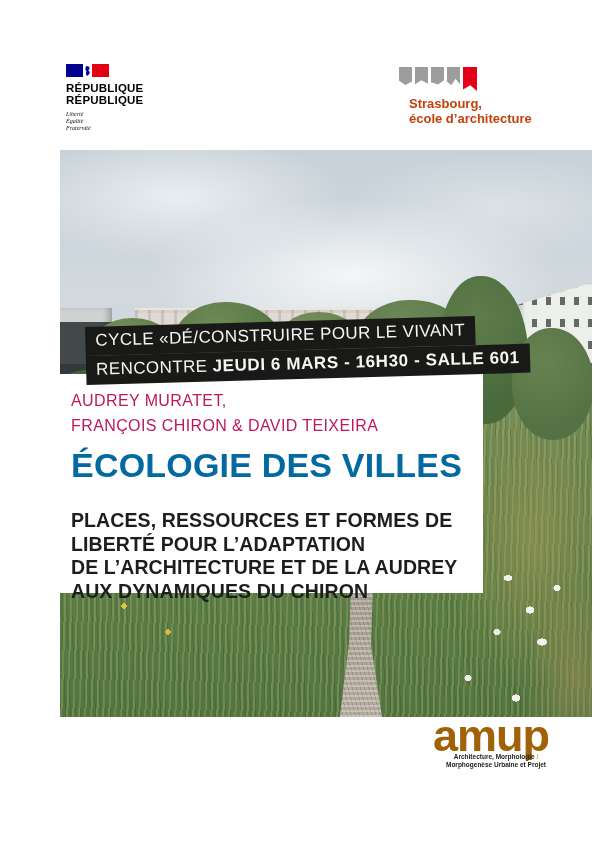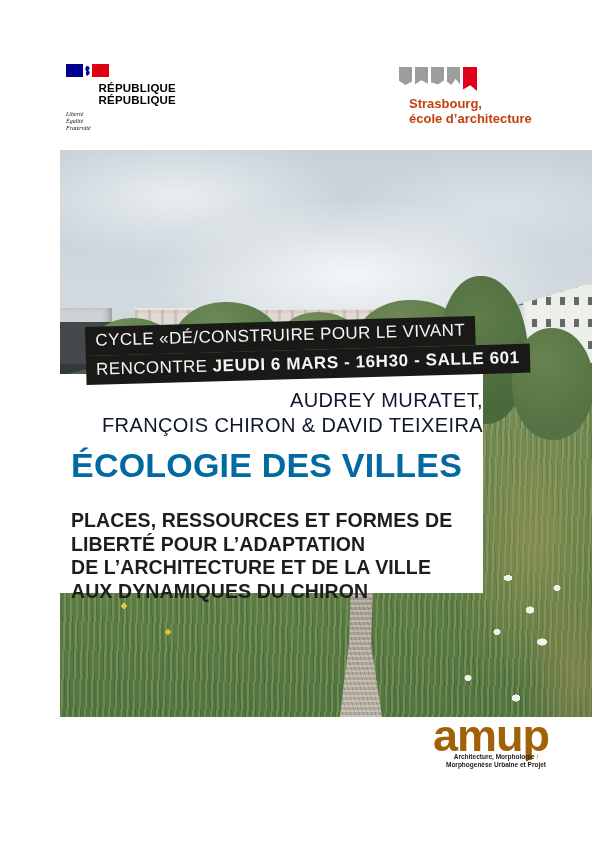--- a/index.html
+++ b/index.html
@@ -9,21 +9,21 @@
     overflow:hidden;
   }
   .abs{position:absolute;}
 
   
   .rf-block{left:66px;top:64px;width:110px;}
   .rf-flag{display:flex;width:46px;height:13px;margin-bottom:5px;}
   .rf-flag .b{width:17px;height:13px;background:#000091;}
   .rf-flag .w{width:9px;height:13px;background:#ffffff;display:flex;align-items:center;justify-content:center;}
   .rf-flag .r{width:17px;height:13px;background:#E1000F;}
-  .rf-title{font-weight:700;font-size:11.5px;line-height:12px;color:#000;letter-spacing:.2px;text-align:right;}
+  .rf-title{font-weight:700;font-size:11.5px;line-height:12px;color:#000;letter-spacing:.2px;}
   .rf-motto{margin-top:5px;font-family:"Liberation Serif","DejaVu Serif",serif;font-style:italic;font-size:6px;line-height:7px;color:#111;}
 
   
   .ensas{left:397px;top:67px;width:160px;}
   .ensas-marks{display:flex;align-items:flex-start;gap:3px;height:24px;margin-left:2px;}
   .m{background:#9D9D9C;width:13px;height:19px;}
   .m1{clip-path:polygon(0 0,100% 0,100% 76%,50% 95%,0 72%);}
   .m2{clip-path:polygon(0 0,100% 0,100% 88%,48% 70%,0 92%);}
   .m3{clip-path:polygon(0 0,100% 0,100% 70%,55% 92%,0 80%);}
   .m4{clip-path:polygon(0 0,100% 0,100% 92%,66% 62%,34% 95%,0 78%);}
@@ -108,21 +108,21 @@
 
   
   .banner{left:85px;top:327px;transform:rotate(-1.6deg);transform-origin:left top;z-index:6;}
   .banner-row{display:table;background:#191917;color:#f5f5f3;
     font-size:17px;letter-spacing:.4px;padding:4px 10px 5px 10px;white-space:nowrap;}
   .banner-row .bold{font-weight:700;letter-spacing:.6px;}
 
   
   .content-box{left:60px;top:374px;width:423px;height:219px;background:#ffffff;z-index:5;
     padding:14px 0 0 11px;box-sizing:border-box;}
-  .speakers{font-size:20px;line-height:25px;color:#0f172a;letter-spacing:.4px;font-weight:400;text-align:right;}
+  .speakers{font-size:16px;line-height:25px;color:#be185d;letter-spacing:.4px;font-weight:400;}
   .main-title{margin-top:8px;font-size:34px;line-height:38px;font-weight:700;color:#0369a1;letter-spacing:.2px;}
   .subtitle{margin-top:25px;font-size:19.5px;line-height:23.5px;font-weight:700;color:#1d1d1b;letter-spacing:.1px;}
 
   
   .amup-wrap{left:433px;top:712px;width:150px;height:70px;z-index:5;}
   .amup-word{position:absolute;left:0;top:0;font-size:45px;line-height:48px;font-weight:700;
     letter-spacing:-1px;color:#a16207;}
   .amup-caption{position:absolute;left:4px;top:41px;width:118px;
     font-size:6.5px;line-height:7.5px;font-weight:700;color:#1d1d1b;text-align:center;}
   .amup-caption .slash{color:#F7A600;font-weight:700;}
@@ -194,21 +194,21 @@
 
 <div class="abs content-box">
   <div class="speakers">
     <div>AUDREY MURATET,</div>
     <div>FRANÇOIS CHIRON &amp; DAVID TEIXEIRA</div>
   </div>
   <div class="main-title">ÉCOLOGIE DES VILLES</div>
   <div class="subtitle">
     <div>PLACES, RESSOURCES ET FORMES DE</div>
     <div>LIBERTÉ POUR L’ADAPTATION</div>
-    <div>DE L’ARCHITECTURE ET DE LA VILLE</div>
+    <div>DE L’ARCHITECTURE ET DE LA AUDREY</div>
     <div>AUX DYNAMIQUES DU CHIRON</div>
   </div>
 </div>
 
 <div class="abs amup-wrap">
   <div class="amup-word">amup</div>
   <div class="amup-caption">
     <span>Architecture, Morphologie </span><span class="slash">/</span><br>
     <span>Morphogenèse Urbaine et Projet</span>
   </div>

